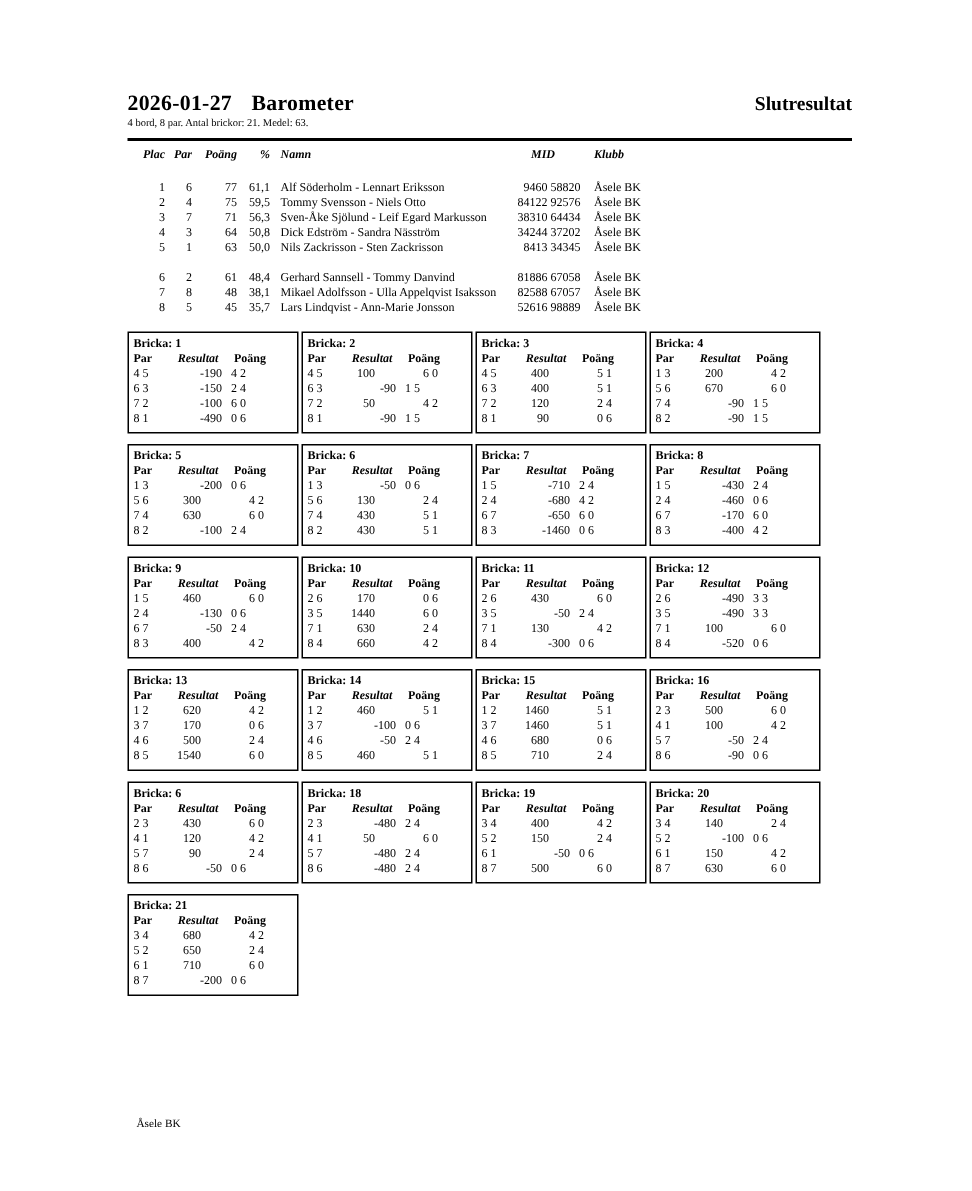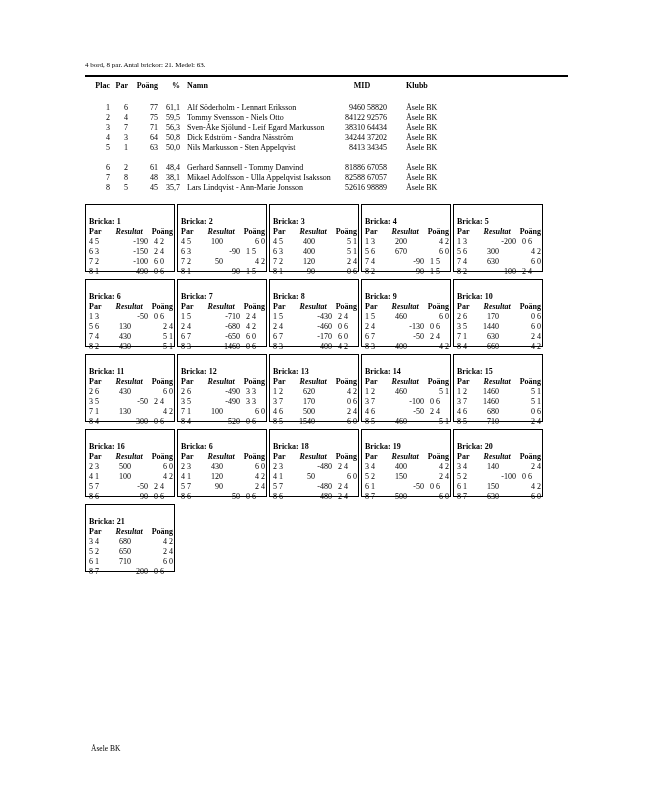--- a/index.html
+++ b/index.html
@@ -8,52 +8,58 @@
   .content{position:absolute;left:85px;top:61px;width:483px;}
   .title-row{display:flex;justify-content:space-between;align-items:baseline;}
   .title-left{font-size:14.5px;font-weight:bold;letter-spacing:.2px;}
   .title-left .title-name{margin-left:13px;}
   .title-right{font-size:13px;font-weight:bold;}
   .subtitle{font-size:7px;margin-top:0;}
   .rule{height:2px;background:#000;margin-top:6px;}
   
   .results{margin-top:4px;font-size:8px;line-height:10px;}
   .r-row{display:flex;white-space:nowrap;}
-  .r-head{font-weight:bold;}
+  .r-head{font-weight:bold;font-style:italic;}
   .r-body{margin-top:12px;}
   .r-row.group-break{margin-top:10px;}
   .c-plac{width:25px;text-align:right;}
   .c-par{width:18px;text-align:right;}
   .c-poang{width:30px;text-align:right;}
   .c-pct{width:22px;text-align:right;}
   .c-namn{width:150px;margin-left:7px;text-align:left;overflow:visible;}
   .c-mid{width:50px;text-align:right;}
   .h-mid{width:50px;text-align:center;}
-  .c-klubb{margin-left:19px;text-align:left;}
+  .c-klubb{margin-left:9px;text-align:left;}
   
   .bricka-grid{margin-top:11px;display:flex;flex-wrap:wrap;column-gap:2px;row-gap:7px;width:480px;}
-  .bricka{box-sizing:border-box;width:90px;height:68px;border:1px solid #000;
-          padding:12px 1px 0 3px;font-size:8px;line-height:10px;}
+  .bricka{box-sizing:border-box;width:114px;height:68px;border:1px solid #000;
+          padding:2px 1px 0 3px;font-size:8px;line-height:10px;}
   .b-title{font-weight:bold;}
   .b-row{display:flex;white-space:nowrap;}
   .b-head{font-weight:bold;}
   .b-par{width:21px;}
   .b-resh{width:44px;text-align:center;font-style:italic;}
   .b-poangh{margin-left:2px;}
   .b-res{width:38px;text-align:right;}
   .b-res.pos{width:24px;margin-right:26px;}
   .b-poang{margin-left:6px;}
   .footer{position:absolute;left:91px;top:744px;font-size:7.5px;}
 </style>
 </head>
 <body>
 
 <div class="page">
   <div class="content">
 
+    <div class="title-row">
+      <div class="title-left">
+        <span>2026-01-27</span><span class="title-name">Barometer</span>
+      </div>
+      <div class="title-right">Slutresultat</div>
+    </div>
     <div class="subtitle">4 bord, 8 par. Antal brickor: 21. Medel: 63.</div>
     <div class="rule"></div>
 
     <div class="results">
       <div class="r-row r-head">
         <span class="c-plac">Plac</span>
         <span class="c-par">Par</span>
         <span class="c-poang">Poäng</span>
         <span class="c-pct">%</span>
         <span class="c-namn">Namn</span>
@@ -95,21 +101,21 @@
             <span class="c-pct">50,8</span>
             <span class="c-namn">Dick Edström - Sandra Näsström</span>
             <span class="c-mid">34244 37202</span>
             <span class="c-klubb">Åsele BK</span>
           </div>
           <div class="r-row">
             <span class="c-plac">5</span>
             <span class="c-par">1</span>
             <span class="c-poang">63</span>
             <span class="c-pct">50,0</span>
-            <span class="c-namn">Nils Markusson - Sten Appelqvist</span>
+            <span class="c-namn">Nils Zackrisson - Sten Zackrisson</span>
             <span class="c-mid">8413 34345</span>
             <span class="c-klubb">Åsele BK</span>
           </div>
           <div class="r-row group-break">
             <span class="c-plac">6</span>
             <span class="c-par">2</span>
             <span class="c-poang">61</span>
             <span class="c-pct">48,4</span>
             <span class="c-namn">Gerhard Sannsell - Tommy Danvind</span>
             <span class="c-mid">81886 67058</span>

